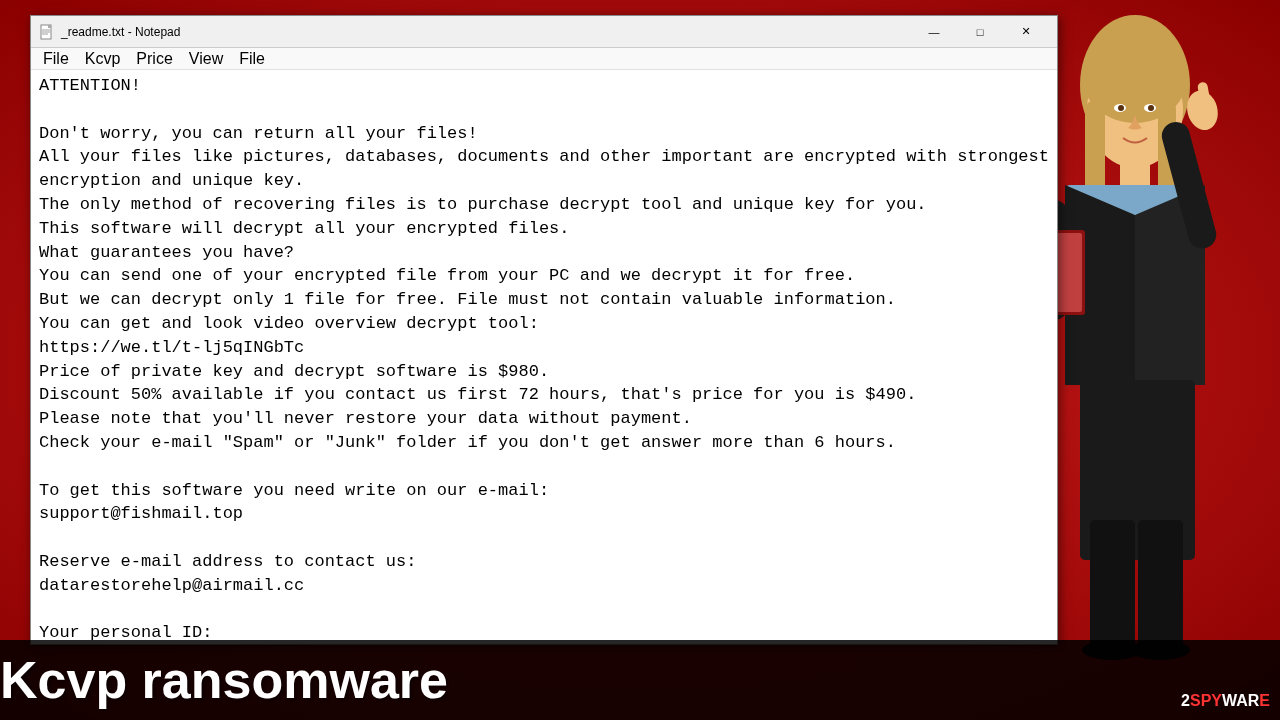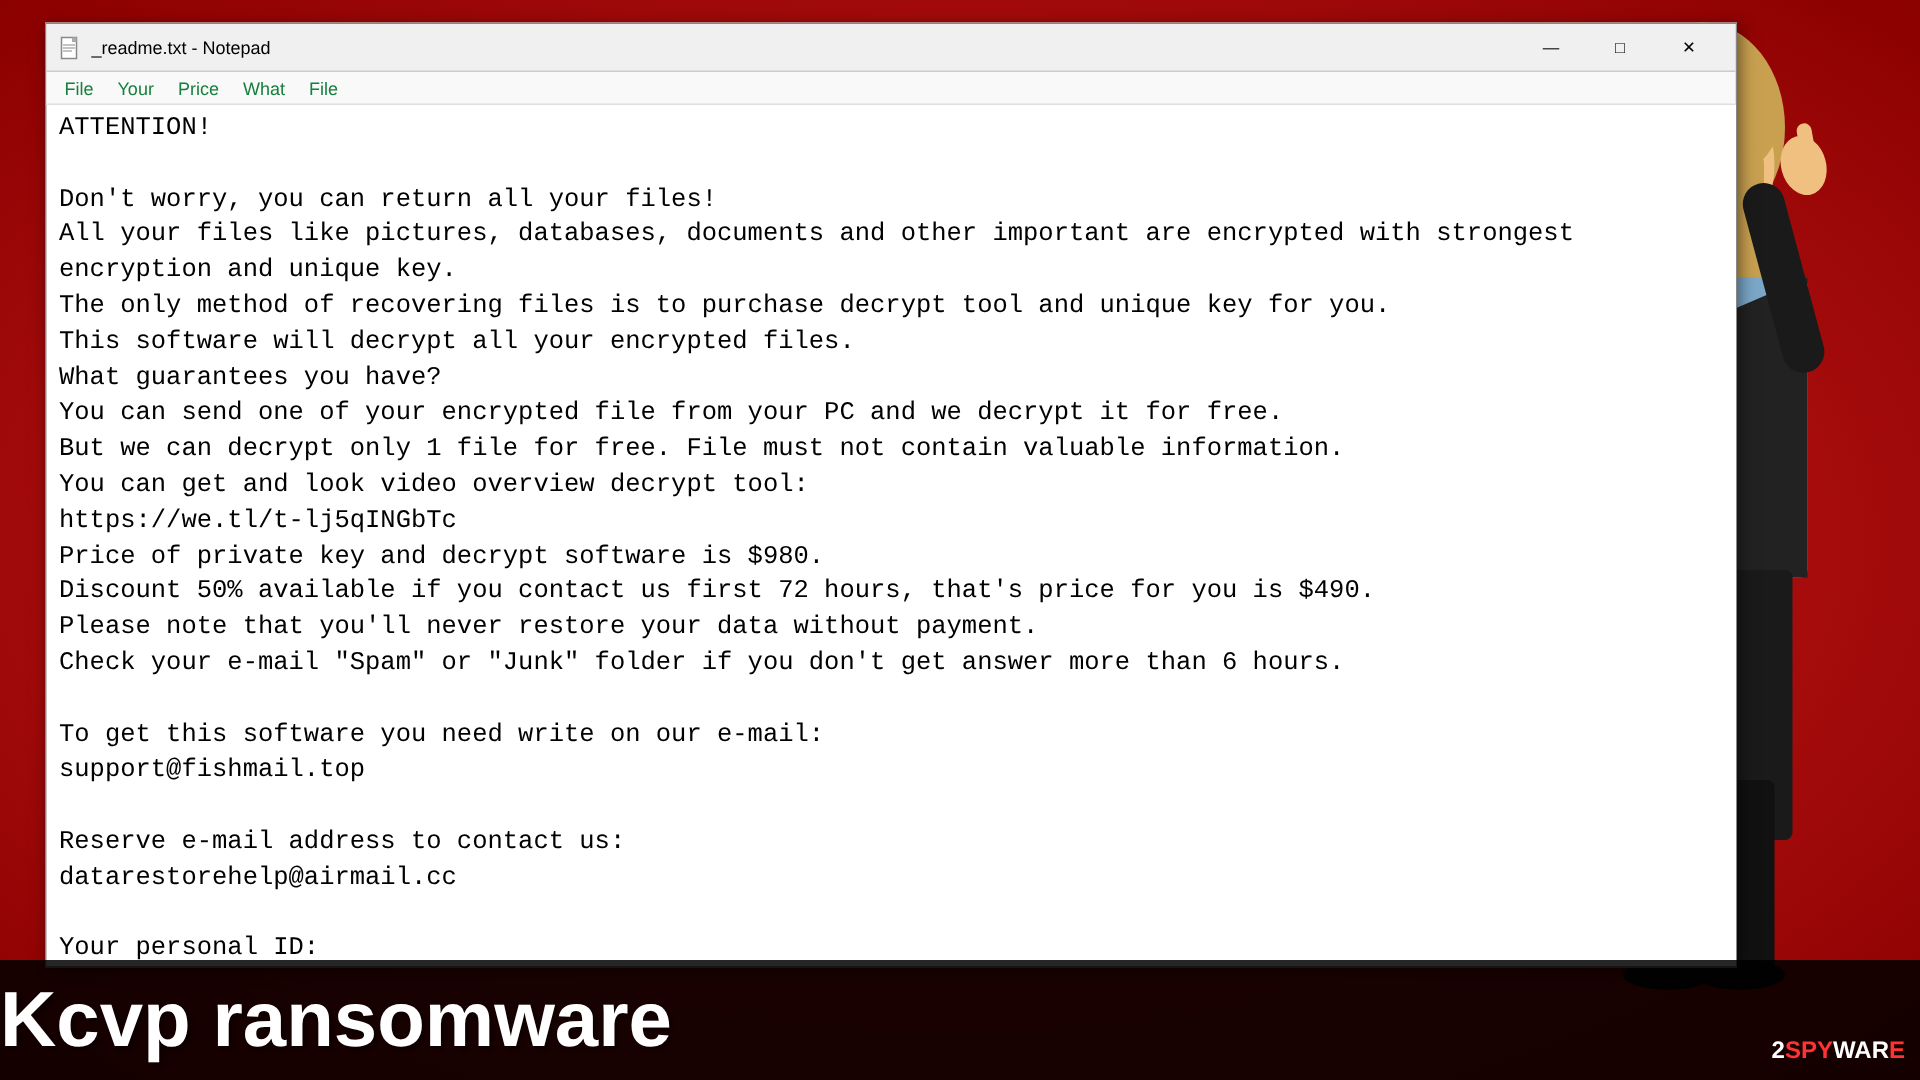--- a/index.html
+++ b/index.html
@@ -17,21 +17,21 @@
       position: absolute;
       inset: 0;
       background: radial-gradient(ellipse at center, #d42020 0%, #8b0000 100%);
     }
 
     
     .notepad-window {
       position: absolute;
       top: 15px;
       left: 30px;
-      width: 1128px;
+      width: 1028px;
       height: 630px;
       background: #fff;
       border: 1px solid #888;
       box-shadow: 2px 2px 10px rgba(0,0,0,0.5);
       display: flex;
       flex-direction: column;
       z-index: 10;
     }
 
     
@@ -84,24 +84,24 @@
       display: flex;
       align-items: center;
       padding: 0 4px;
       border-bottom: 1px solid #e0e0e0;
       flex-shrink: 0;
       background: #f9f9f9;
     }
 
     .menu-item {
       padding: 2px 8px;
-      font-size: 12px;
+      font-size: 16px;
       font-family: 'Segoe UI', Arial, sans-serif;
       cursor: pointer;
-      color: #15803d;
+      color: #000000;
     }
 
     
     .text-content {
       flex: 1;
       overflow-y: auto;
       padding: 4px 8px;
       font-family: 'Courier New', Courier, monospace;
       font-size: 17px;
       line-height: 1.4;
@@ -177,23 +177,23 @@
     <span class="title-bar-text">_readme.txt - Notepad</span>
     <div class="window-controls">
       <button class="window-btn">—</button>
       <button class="window-btn">□</button>
       <button class="window-btn close">✕</button>
     </div>
   </div>
 
   <div class="menu-bar">
     <span class="menu-item">File</span>
-    <span class="menu-item">Your</span>
+    <span class="menu-item">Kcvp</span>
     <span class="menu-item">Price</span>
-    <span class="menu-item">What</span>
+    <span class="menu-item">View</span>
     <span class="menu-item">File</span>
   </div>
 
   <div class="text-content">ATTENTION!
 
 Don't worry, you can return all your files!
 All your files like pictures, databases, documents and other important are encrypted with strongest
 encryption and unique key.
 The only method of recovering files is to purchase decrypt tool and unique key for you.
 This software will decrypt all your encrypted files.

